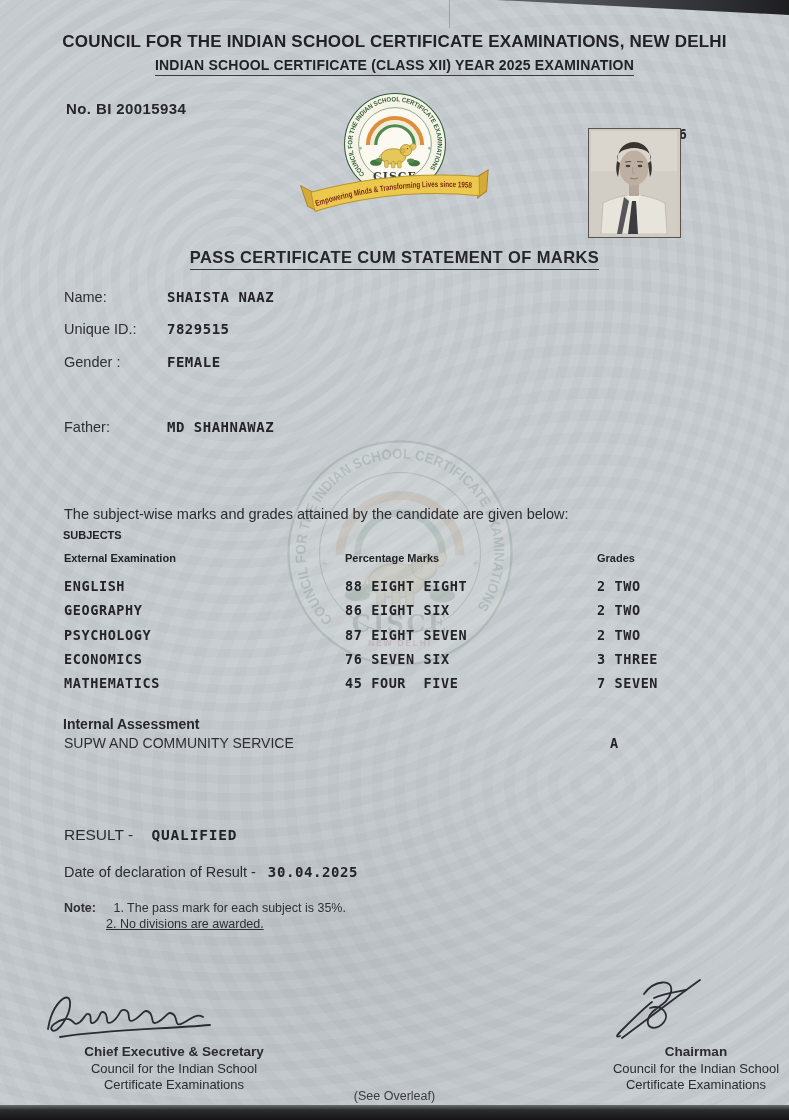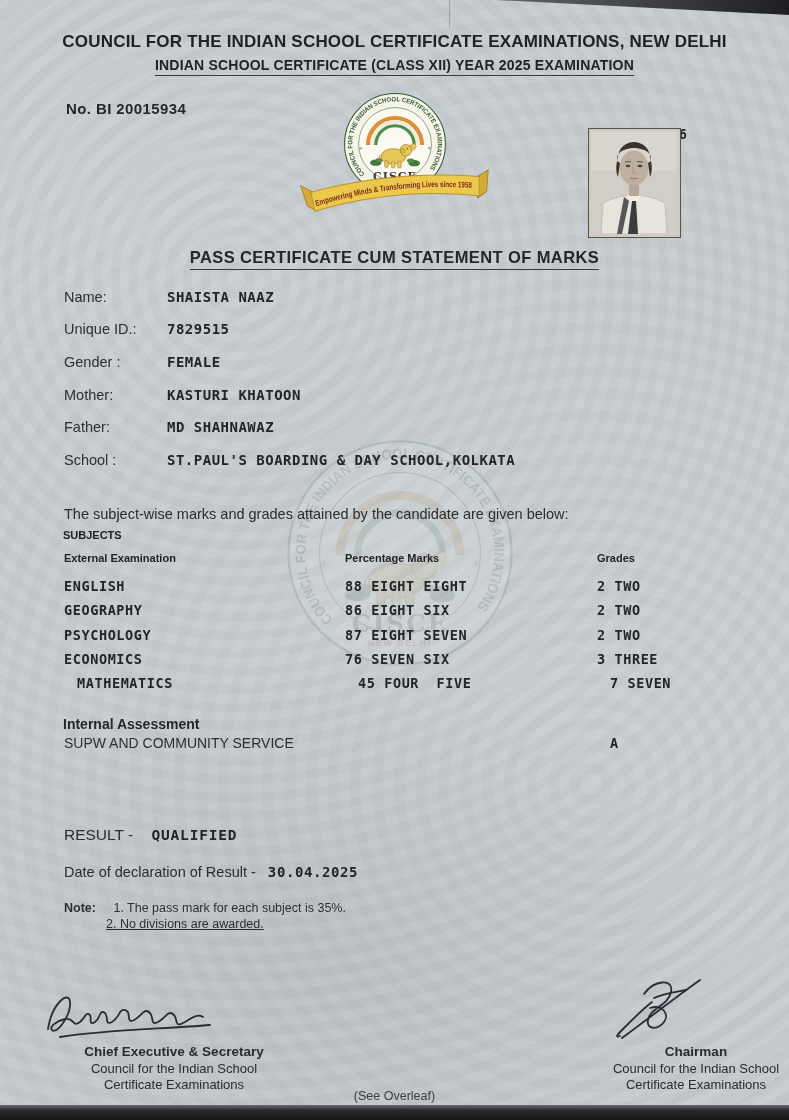--- a/index.html
+++ b/index.html
@@ -153,31 +153,23 @@
     <span class="val mono">SHAISTA NAAZ</span>
   </div>
   <div class="abs fieldrow" style="left:64px;top:321px;width:640px;">
     <span class="lbl">Unique ID.:</span>
     <span class="val mono">7829515</span>
   </div>
   <div class="abs fieldrow" style="left:64px;top:354px;width:640px;">
     <span class="lbl">Gender :</span>
     <span class="val mono">FEMALE</span>
   </div>
-  <div class="abs fieldrow" style="left:64px;top:387px;width:640px;">
-    <span class="lbl">Mother:</span>
-    <span class="val mono">KASTURI KHATOON</span>
-  </div>
   <div class="abs fieldrow" style="left:64px;top:419px;width:640px;">
     <span class="lbl">Father:</span>
     <span class="val mono">MD SHAHNAWAZ</span>
-  </div>
-  <div class="abs fieldrow" style="left:64px;top:452px;width:700px;">
-    <span class="lbl">School :</span>
-    <span class="val mono">ST.PAUL'S BOARDING &amp; DAY SCHOOL,KOLKATA</span>
   </div>
 
   <div class="abs intro" style="left:64px;top:506px;">The subject-wise marks and grades attained by the candidate are given below:</div>
 
   <div class="abs secbold" style="left:63px;top:529px;">SUBJECTS</div>
   <div class="abs tblrow secbold" style="left:64px;top:552px;width:660px;">
     <span class="c1">External Examination</span>
     <span class="c2">Percentage Marks</span>
     <span class="c3">Grades</span>
   </div>
@@ -195,21 +187,21 @@
   <div class="abs tblrow mono subj" style="left:64px;top:627px;width:660px;">
     <span class="c1">PSYCHOLOGY</span>
     <span class="c2">87 EIGHT SEVEN</span>
     <span class="c3">2 TWO</span>
   </div>
   <div class="abs tblrow mono subj" style="left:64px;top:651px;width:660px;">
     <span class="c1">ECONOMICS</span>
     <span class="c2">76 SEVEN SIX</span>
     <span class="c3">3 THREE</span>
   </div>
-  <div class="abs tblrow mono subj" style="left:64px;top:675px;width:660px;margin-left:13px;">
+  <div class="abs tblrow mono subj" style="left:64px;top:675px;width:660px;">
     <span class="c1">MATHEMATICS</span>
     <span class="c2">45 FOUR  FIVE</span>
     <span class="c3">7 SEVEN</span>
   </div>
 
   <div class="abs" style="left:63px;top:716px;font-weight:bold;font-size:14px;">Internal Assessment</div>
   <div class="abs tblrow" style="left:64px;top:735px;width:660px;font-size:14px;color:#2e2e33;">
     <span class="c1">SUPW AND COMMUNITY SERVICE</span>
     <span class="mono" style="position:absolute;left:546px;top:0;font-size:13.5px;">A</span>
   </div>

